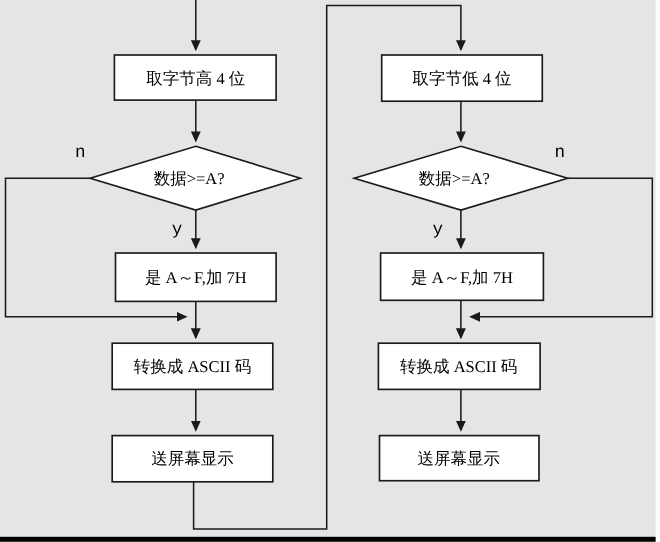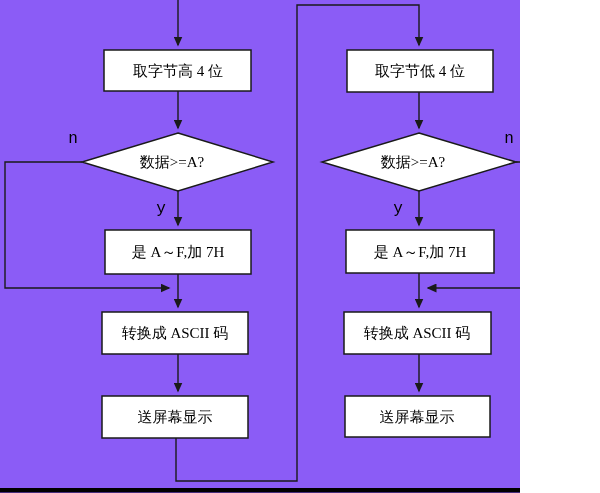--- a/index.html
+++ b/index.html
@@ -2,23 +2,23 @@
 <html><head>
 <meta charset="utf-8">
 <style>
   html, body {
     margin: 0;
     padding: 0;
     background: #ffffff;
   }
   .stage {
     position: relative;
-    width: 520px;
+    width: 596px;
     height: 493px;
-    background: #8b5cf6;
+    background: #e5e5e5;
     overflow: hidden;
     font-family: "Liberation Serif", serif;
     text-align: right;
   }
   svg { display: block; }
   .shape {
     fill: #ffffff;
     stroke: #1a1a1a;
     stroke-width: 1.5;
   }

